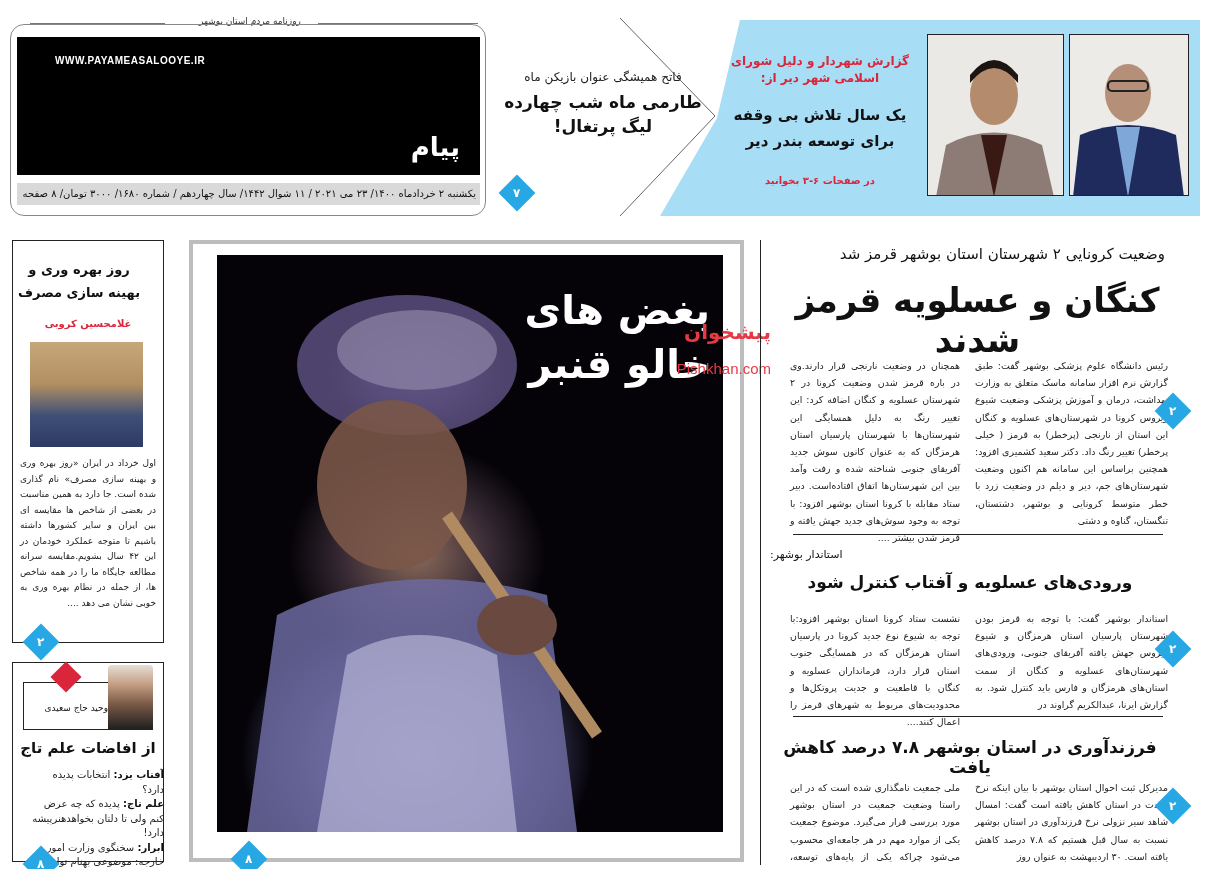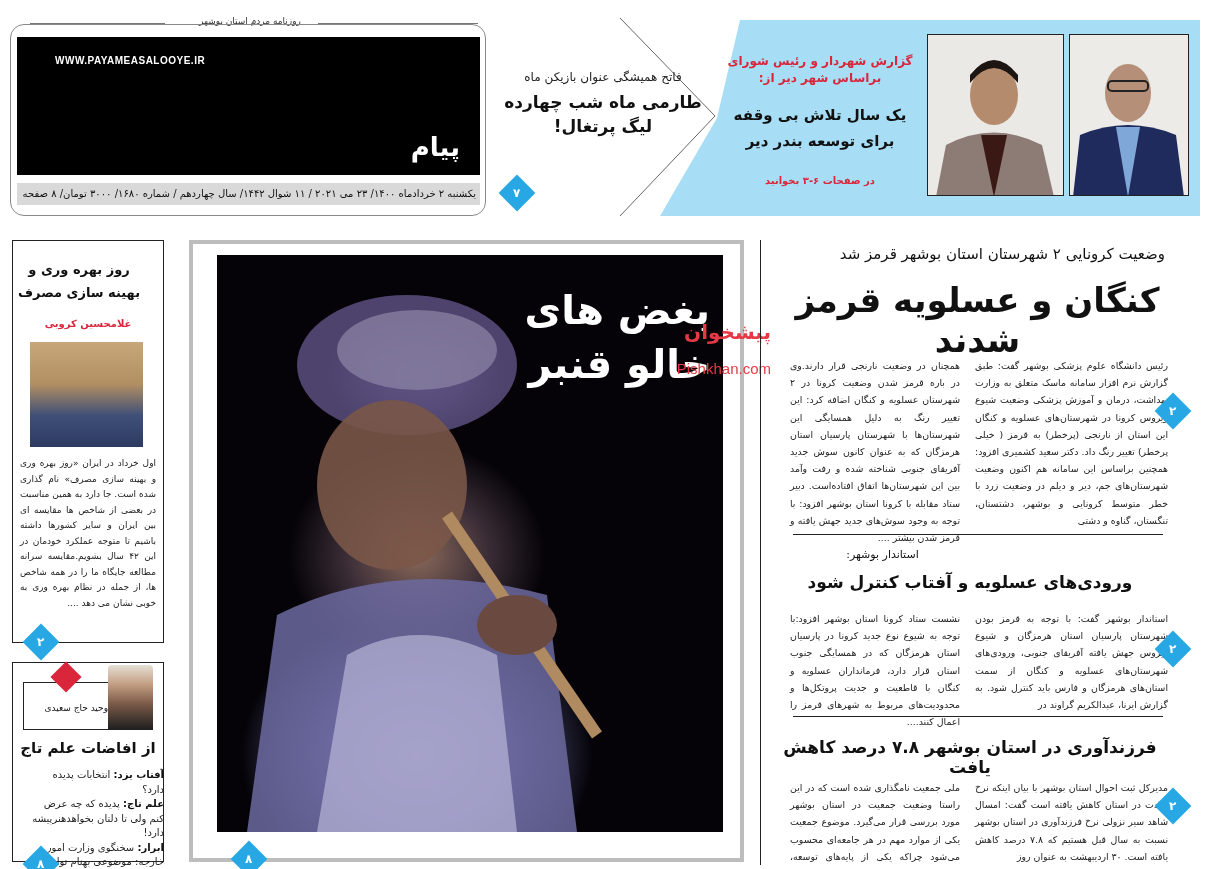--- a/index.html
+++ b/index.html
@@ -67,21 +67,21 @@
   
   #col-divider { left: 760px; top: 240px; width: 1px; height: 625px; background: #222; }
   #lead-kicker { left: 770px; top: 245px; width: 395px; text-align: right; font-size: 15px; color: #111; }
   #lead-title { left: 770px; top: 280px; width: 415px; text-align: center; font-weight: bold; font-size: 34px; color: #111; letter-spacing: -1px; }
   .body-col { font-size: 9.4px; line-height: 17.2px; text-align: justify; color: #222; }
   #lead-body-r { left: 975px; top: 357px; width: 193px; }
   #lead-body-l { left: 790px; top: 357px; width: 170px; }
   #lead-page { left: 1160px; top: 398px; }
   .rule { height: 1px; background: #222; }
   #rule-1 { left: 793px; top: 534px; width: 370px; }
-  #s2-kicker { left: 770px; top: 548px; width: 225px; text-align: center; font-size: 11px; color: #111; }
+  #s2-kicker { left: 770px; top: 548px; width: 225px; text-align: left; font-size: 11px; color: #111; }
   #s2-title { left: 770px; top: 572px; width: 400px; text-align: center; font-weight: bold; font-size: 17px; color: #111; }
   #s2-body-r { left: 975px; top: 610px; width: 193px; }
   #s2-body-l { left: 790px; top: 610px; width: 170px; }
   #s2-page { left: 1160px; top: 636px; }
   #rule-2 { left: 793px; top: 716px; width: 370px; }
   #s3-title { left: 770px; top: 737px; width: 400px; text-align: center; font-weight: bold; font-size: 17px; color: #111; }
   #s3-body-r { left: 975px; top: 779px; width: 193px; }
   #s3-body-l { left: 790px; top: 779px; width: 170px; }
   #s3-page { left: 1160px; top: 793px; }
 </style>
@@ -101,21 +101,21 @@
 <svg class="abs" id="chevron-svg" width="170" height="200">
   <polyline points="60,0 155,98 60,198" fill="none" stroke="#666" stroke-width="1"></polyline>
 </svg>
 <div class="abs" id="teaser-mid-kicker" style="left:auto; right:auto; left:500px; width:206px; text-align:center;">فاتح همیشگی عنوان بازیکن ماه</div>
 <div class="abs" id="teaser-mid-title" style="left:500px; right:auto; width:206px; text-align:center;">طارمی ماه شب چهارده لیگ پرتغال!</div>
 <div class="abs diamond" id="teaser-mid-page">
     <span>۷</span>
   </div>
 
 <div class="abs" id="feature-banner"></div>
-<div class="abs" id="feature-kicker">گزارش شهردار و رئیس شورای براساس شهر دیر از:</div>
+<div class="abs" id="feature-kicker">گزارش شهردار و دلیل شورای اسلامی شهر دیر از:</div>
 <div class="abs" id="feature-title">یک سال تلاش بی وقفه برای توسعه بندر دیر</div>
 <div class="abs" id="feature-pages">در صفحات ۶-۳ بخوانید</div>
 <div class="abs portrait" id="portrait-1">
   <svg width="137" height="162">
     <rect width="137" height="162" fill="#ebe9e6"></rect>
     <ellipse cx="68" cy="60" rx="24" ry="30" fill="#b58b6e"></ellipse>
     <path d="M44,48 Q68,18 92,48 L92,40 Q68,10 44,40 Z" fill="#1c1512"></path>
     <path d="M10,162 L20,110 Q68,85 116,110 L128,162 Z" fill="#8d7b76"></path>
     <path d="M55,100 L68,162 L81,100 Z" fill="#3a1814"></path>
   </svg>

